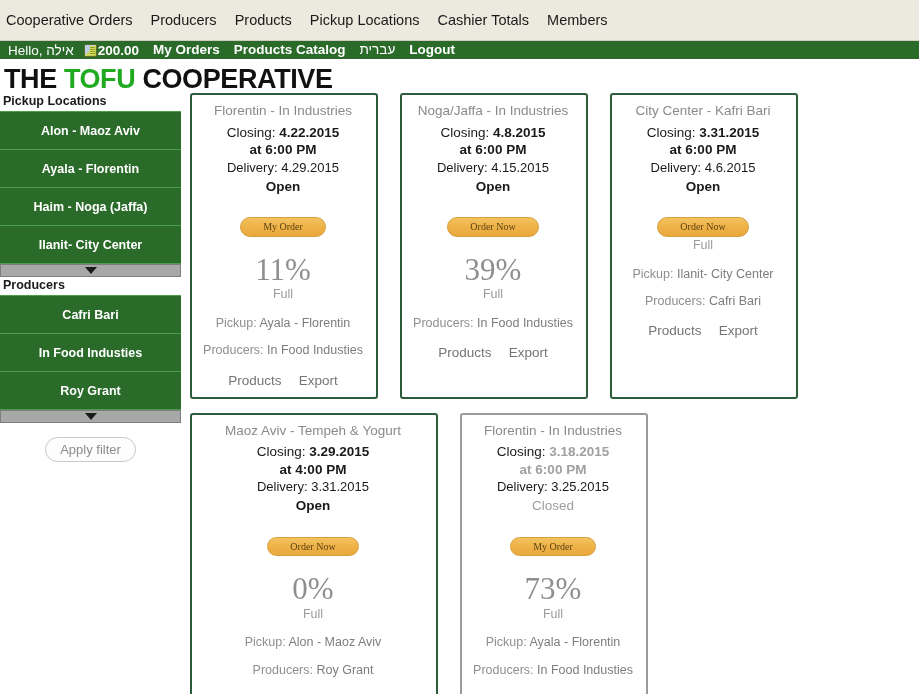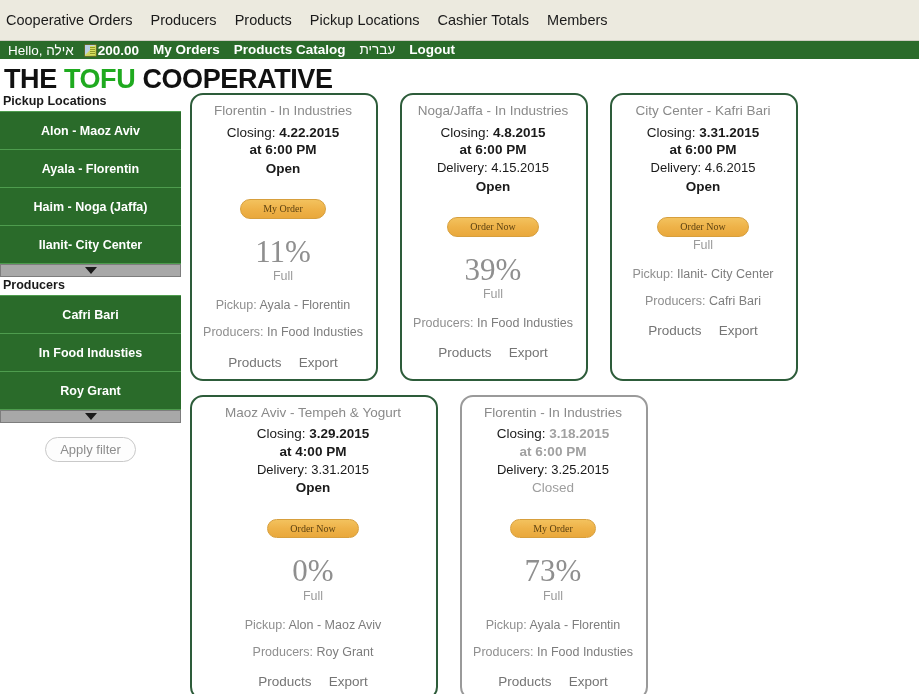--- a/index.html
+++ b/index.html
@@ -169,21 +169,21 @@
   }
   .card-row {
     display: flex;
     gap: 22px;
     margin-bottom: 14px;
     flex-wrap: nowrap;
   }
   .card {
     width: 188px;
     border: 2px solid #2d5c3a;
-    border-radius: 13px;
+    border-radius: 3px;
     background: #ffffff;
     padding: 8px 9px 9px 7px;
     text-align: center;
   }
   .card.closed { border-color: #9a9a9a; }
   .card.wide { width: 248px; }
 
   .card-title {
     font-size: 13.5px;
     color: #8a8a8a;
@@ -337,20 +337,21 @@
   </div>
 
   <div class="content">
 
     <div class="card-row">
 
       <div class="card">
         <div class="card-title">Florentin - In Industries</div>
         <div class="line-closing"><span class="lbl-closing">Closing:</span> <span class="val">4.22.2015</span></div>
         <div class="line-time">at 6:00 PM</div>
+        <div class="line-delivery"><span>Delivery:</span> <span>4.29.2015</span></div>
         <div class="status">Open</div>
         <button class="order-btn">My Order</button>
         <div class="pct">11%</div>
         <div class="full-lbl">Full</div>
         <div class="meta"><span>Pickup:</span> <span class="mval">Ayala - Florentin</span></div>
         <div class="meta"><span>Producers:</span> <span class="mval">In Food Industies</span></div>
         <div class="links">
           <a>Products</a>
           <a>Export</a>
         </div>

